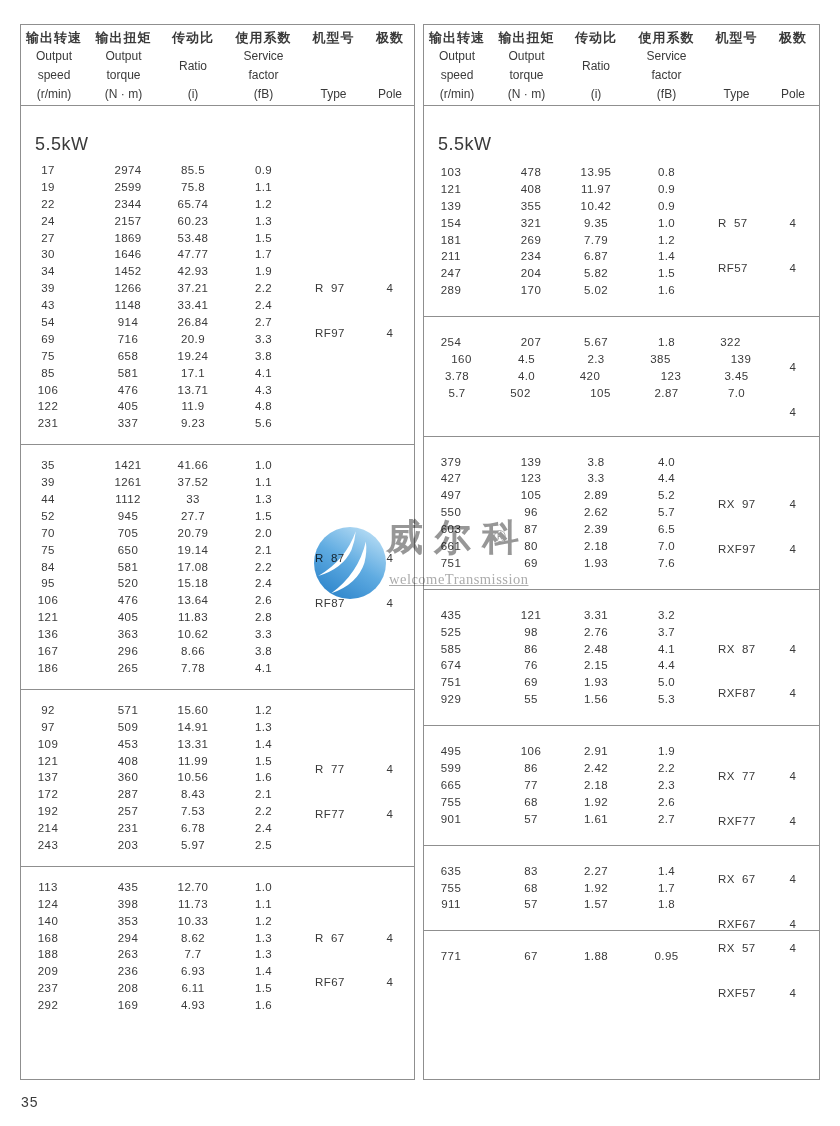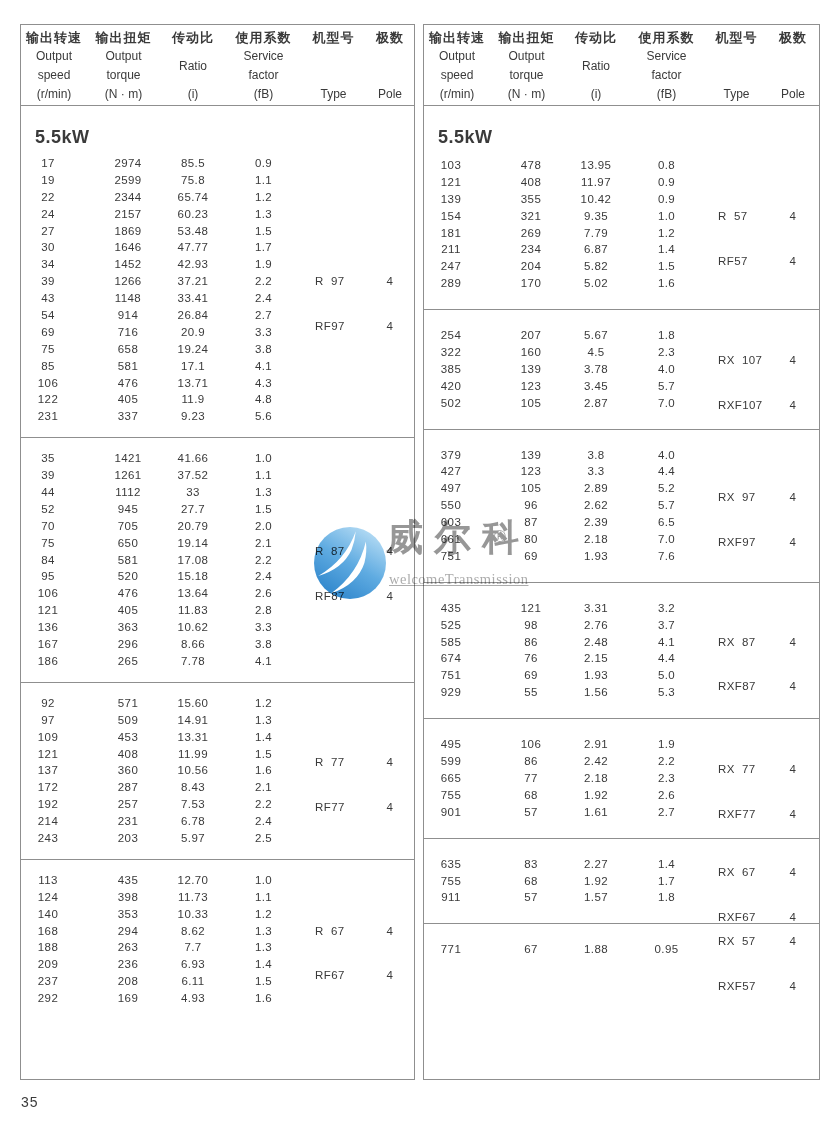--- a/index.html
+++ b/index.html
@@ -17,21 +17,21 @@
 
   .thead{
     display:grid;grid-template-columns:66px 73px 66px 75px 65px 48px;
     height:70px;padding:6px 0 4px 0;border-bottom:1px solid #8f8f8f;
   }
   .hcell{display:flex;flex-direction:column;justify-content:space-between;align-items:center;text-align:left;}
   .hline{font-size:12px;line-height:13px;white-space:nowrap;}
   .hline.zh{font-size:13px;font-weight:700;letter-spacing:1px;}
 
   .power-title{
-    margin:19px 0 0 14px;font-size:18px;font-weight:700;letter-spacing:0.5px;height:24px;line-height:24px;
+    margin:26px 0 0 14px;font-size:18px;font-weight:400;letter-spacing:0.5px;height:24px;line-height:24px;
   }
 
   .blocks{--rh:16.9px;}
   .block{
     display:grid;grid-template-columns:66px 73px 66px 75px 65px 48px;
     grid-auto-rows:var(--rh);
     padding:12px 0;border-top:1px solid #8f8f8f;
   }
   .spec-table.right .block{padding:17px 0;}
   .block:first-child{border-top:none;padding-top:6px;}
@@ -425,24 +425,20 @@
           <div class="cell c3">3.78</div>
           <div class="cell c4">4.0</div>
           <div class="cell c1">420</div>
           <div class="cell c2">123</div>
           <div class="cell c3">3.45</div>
           <div class="cell c4">5.7</div>
           <div class="cell c1">502</div>
           <div class="cell c2">105</div>
           <div class="cell c3">2.87</div>
           <div class="cell c4">7.0</div>
-          <div class="type-cell" style="grid-row: 1 / span 5;">
-            <div class="tline">RX  107</div>
-            <div class="tline">RXF107</div>
-          </div>
           <div class="pole-cell" style="grid-row: 1 / span 5;">
             <div class="tline">4</div>
             <div class="tline">4</div>
           </div>
         </div>
         <div class="block">
           <div class="cell c1">379</div>
           <div class="cell c2">139</div>
           <div class="cell c3">3.8</div>
           <div class="cell c4">4.0</div>

